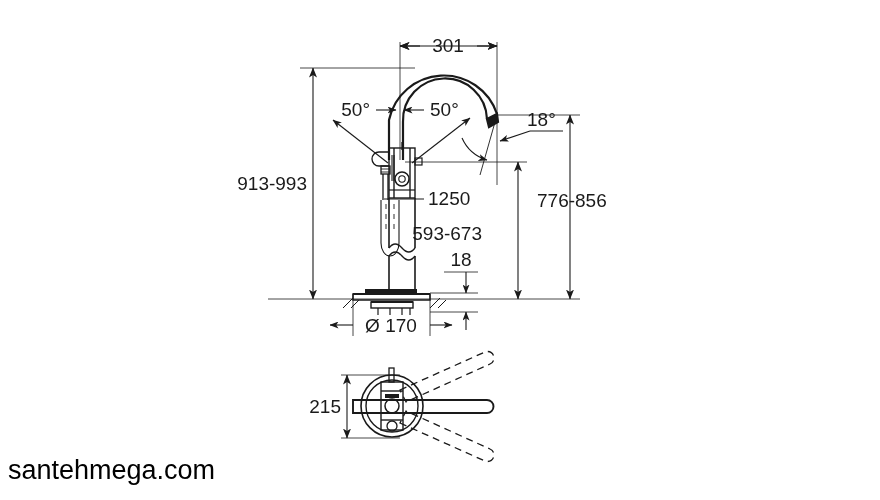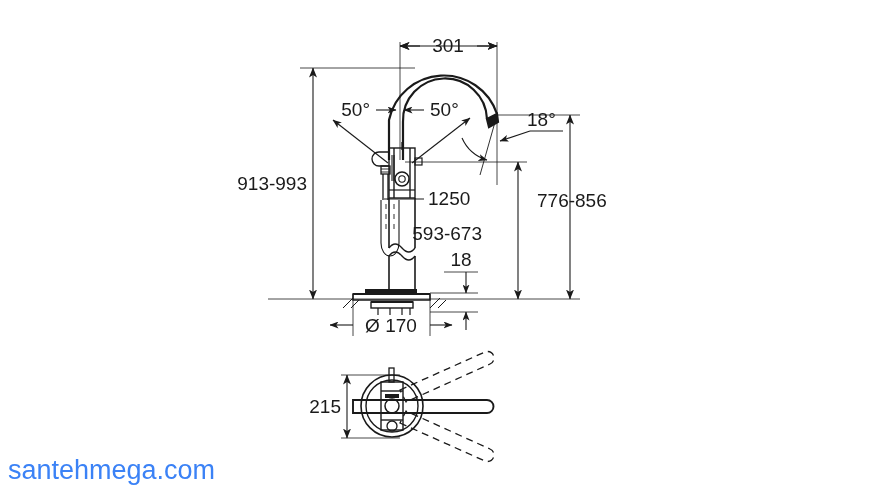--- a/index.html
+++ b/index.html
@@ -21,21 +21,21 @@
     top: 0;
     width: 880px;
     height: 500px;
   }
   .watermark {
     position: absolute;
     left: 8px;
     top: 455px;
     font-family: "Liberation Sans", sans-serif;
     font-size: 27px;
-    color: #3b82f6;
+    color: #000000;
     letter-spacing: 0px;
     white-space: nowrap;
   }
   text {
     font-family: "Liberation Sans", sans-serif;
     fill: #1a1a1a;
   }
   .dimtext {
     font-size: 19px;
   }

